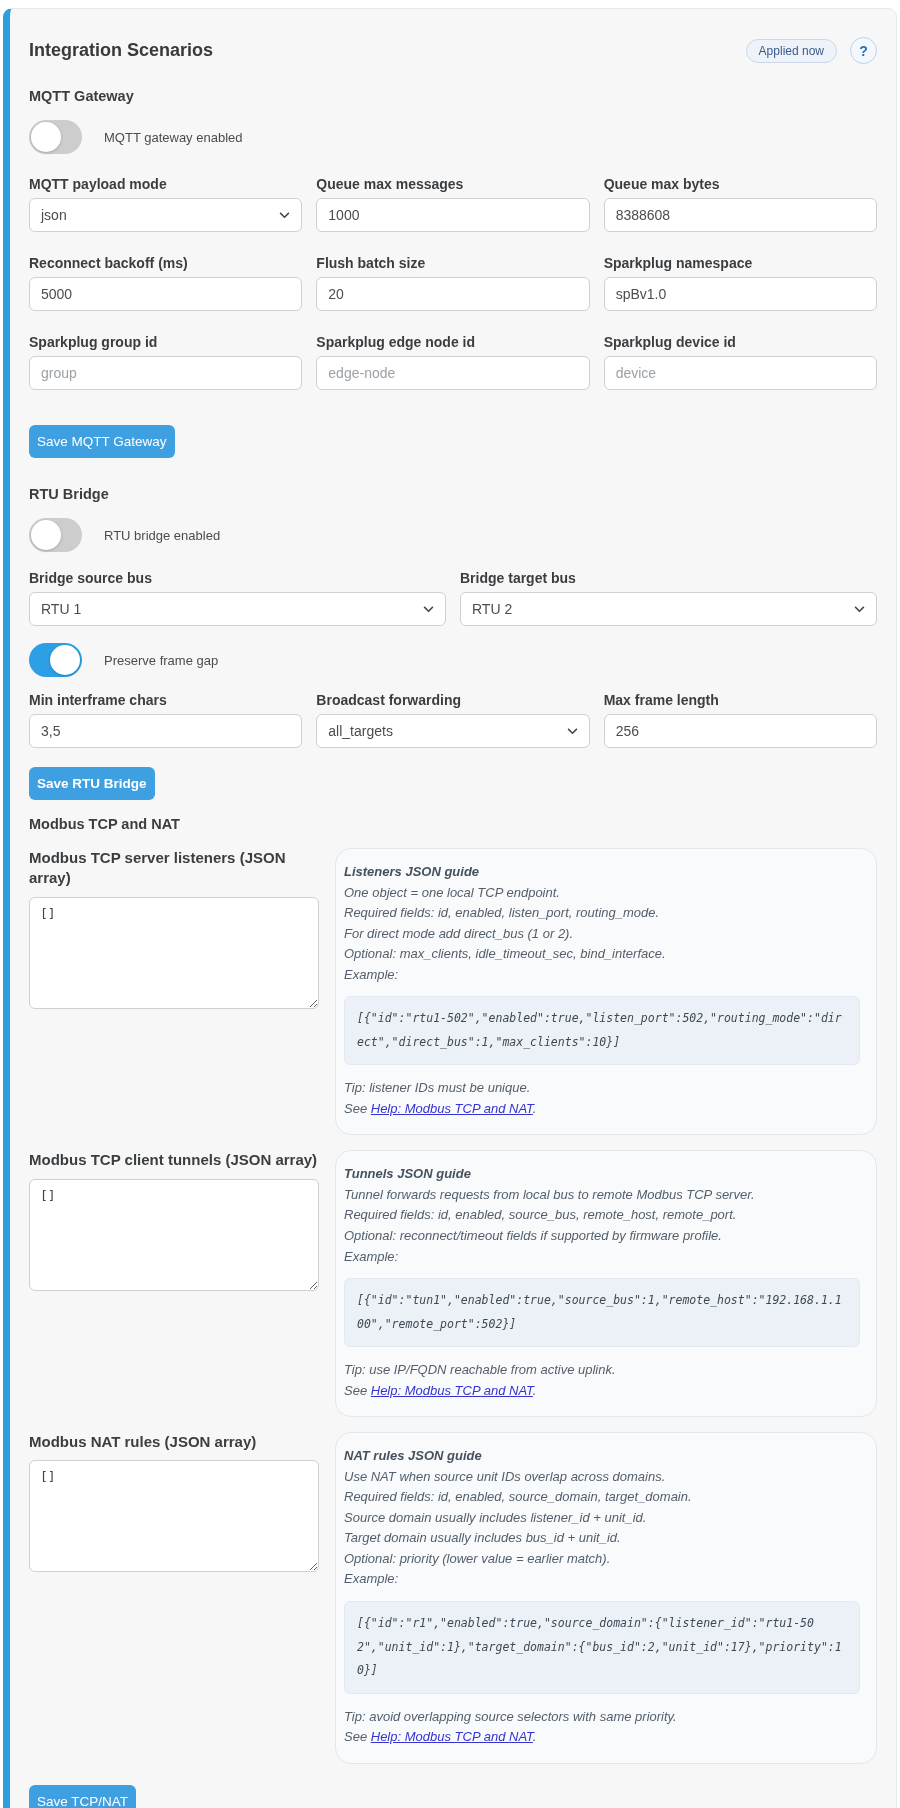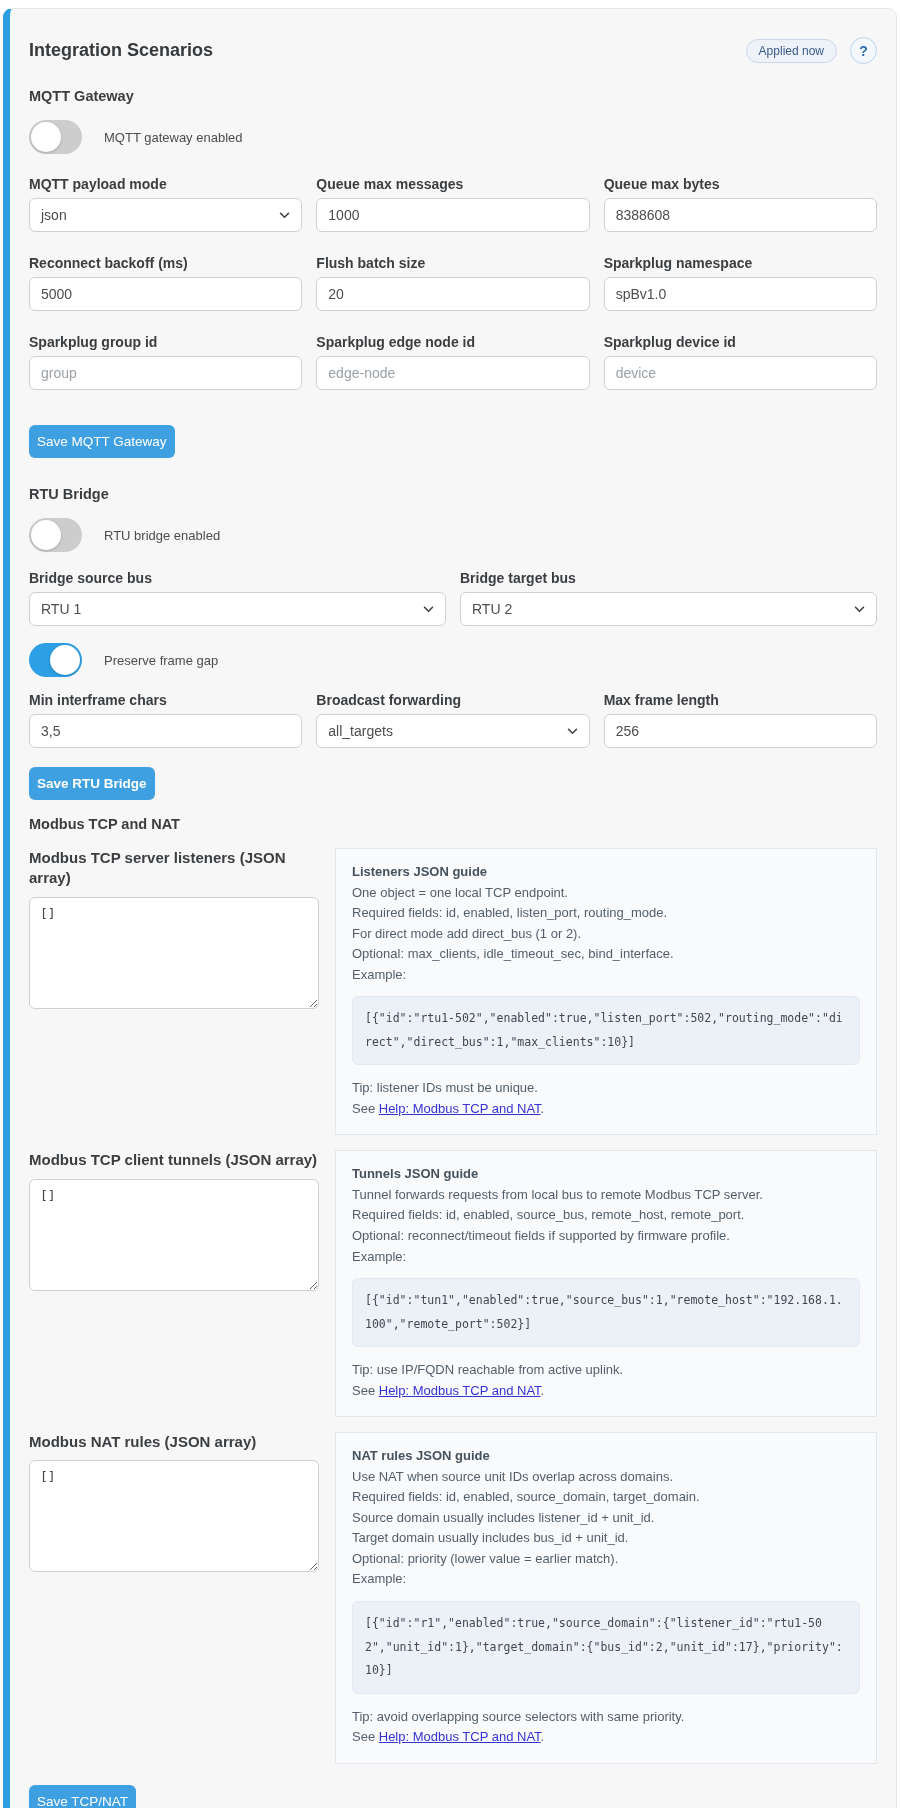--- a/index.html
+++ b/index.html
@@ -71,23 +71,23 @@
   .mb26 { margin-bottom: 28px; }
   
   .io-row { display:grid; grid-template-columns: 290px 1fr; column-gap: 16px; margin-bottom: 15px; align-items:start; }
   .io-label { font-size: 15px; font-weight: bold; color:#3b3e40; margin-bottom: 8px; line-height: 1.35; }
   textarea.jsonbox {
     width: 100%; height: 112px; background:#ffffff; border:1px solid #cfd0d2; border-radius:6px;
     font-family: "DejaVu Sans Mono", monospace; font-size: 13px; color:#444; padding: 8px 10px;
     resize: both;
   }
   .guide {
-    background:#f9fafc; border:1px solid #e2e7ee; border-radius: 0;
-    padding: 13px 16px 15px 16px;
-    font-size: 13px; color:#525f6b; line-height: 1.58;
+    background:#f9fafc; border:1px solid #e2e7ee; border-radius: 16px;
+    padding: 13px 16px 15px 8px;
+    font-size: 13px; color:#525f6b; line-height: 1.58; font-style: italic;
   }
   .guide-title { font-weight: bold; color:#45525e; }
   .code {
     background:#ecf1f8; border:1px solid #e3e9f2; border-radius:6px;
     padding: 10px 12px; margin: 11px 0 13px 0;
     font-family: "DejaVu Sans Mono", monospace; font-size: 11.5px; line-height: 2.05;
     color:#3e4854; white-space: pre-wrap; word-break: break-all;
   }
   .guide a { color:#3533d1; text-decoration: underline; }
 </style>

